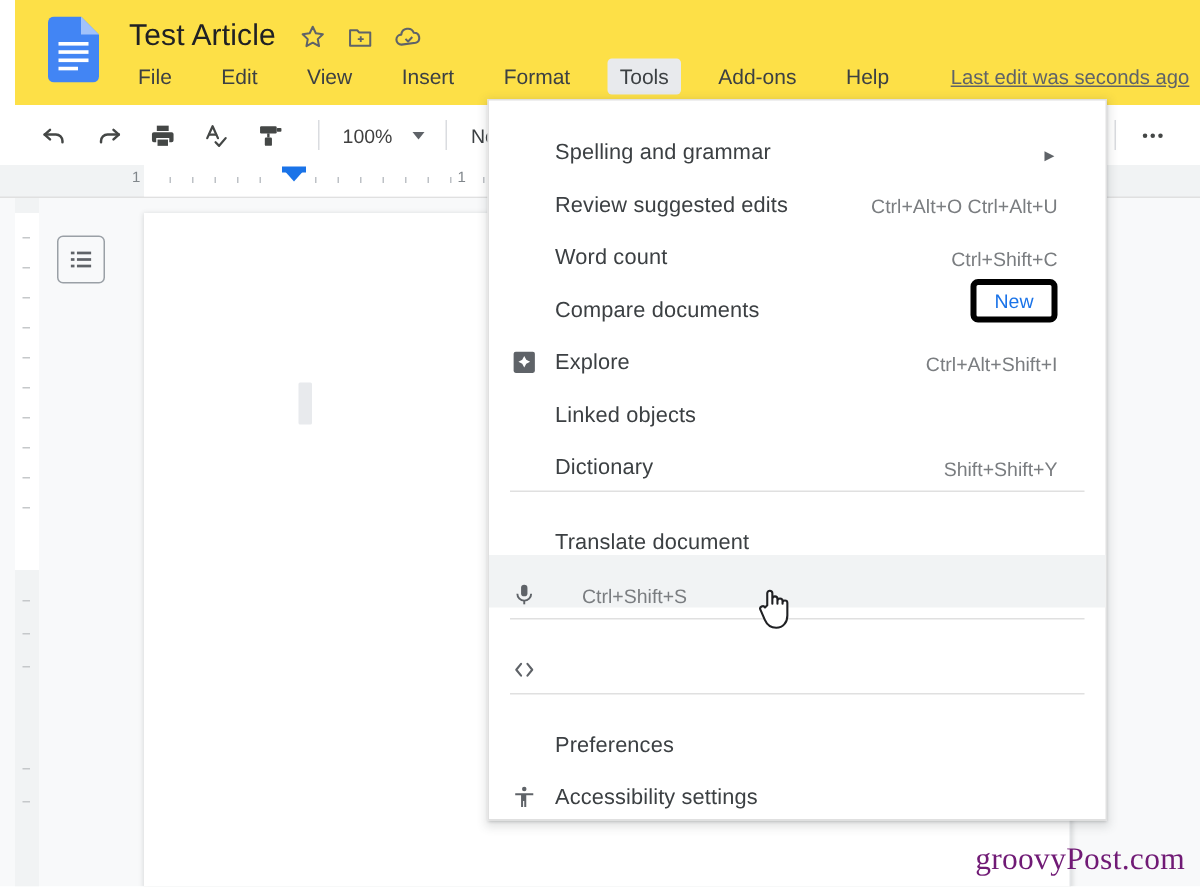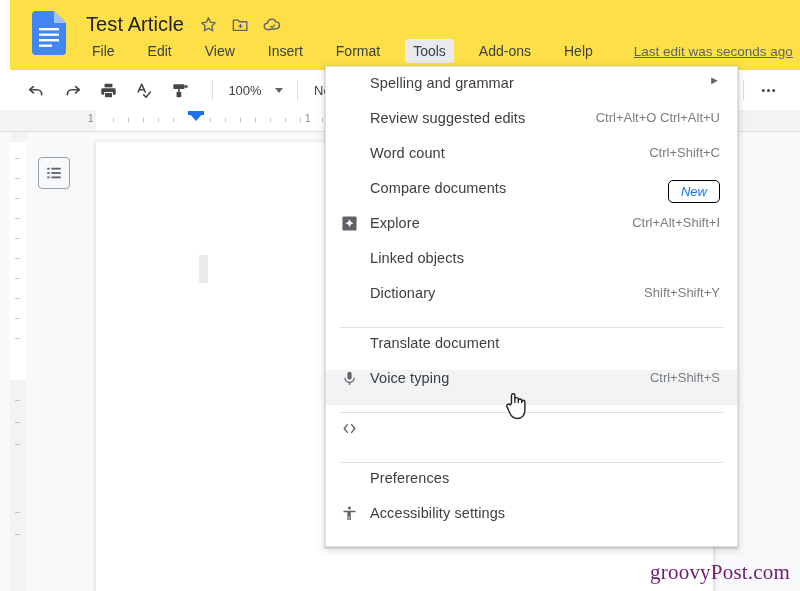--- a/index.html
+++ b/index.html
@@ -251,22 +251,22 @@
     border: 1px solid #e0e0e0;
     box-shadow: 0 2px 6px 2px rgba(60,64,67,0.15), 0 1px 2px 0 rgba(60,64,67,0.3);
     padding: 8px 0 6px 0;
     box-sizing: border-box;
     z-index: 50;
   }
   .dd-item {
     position: relative;
     height: 35px;
     display: flex;
-    align-items: flex-start;
-    padding: 0 17px 0 10px;
+    align-items: flex-end;
+    padding: 0 32px 0 10px;
     box-sizing: border-box;
   }
   .dd-item.hover {
     background: #f1f3f4;
   }
   .dd-ico {
     width: 26px;
     min-width: 26px;
     display: flex;
     align-items: center;
@@ -289,26 +289,25 @@
   }
   .dd-arrow {
     color: #5f6368;
     font-size: 11px;
     margin-left: 18px;
     line-height: 1;
   }
   .dd-badge {
     font-size: 13px;
     color: #1a73e8;
-    border: 1px solid #000000;
+    border: 4px solid #000000;
     border-radius: 5px;
     padding: 3px 12px;
     margin-left: 18px;
     white-space: nowrap;
-    font-style: italic;
   }
   .dd-sep {
     height: 1px;
     background: #e0e0e0;
     margin: 7px 14px 7px 14px;
   }
 
   
   .cursor-hand {
     position: absolute;
@@ -578,21 +577,20 @@
     </div>
 
     <div class="dd-item hover">
       <span class="dd-ico">
         <svg width="17" height="17" viewBox="0 0 24 24" fill="#5f6368">
           <rect x="9" y="2.5" width="6" height="11" rx="3"></rect>
           <path d="M5.5 11 a6.5 6.5 0 0 0 13 0" fill="none" stroke="#5f6368" stroke-width="1.8"></path>
           <rect x="11.1" y="17" width="1.8" height="4"></rect>
         </svg>
       </span>
-      <span class="dd-label">Voice typing</span>
       <span class="dd-shortcut">Ctrl+Shift+S</span>
     </div>
 
     <div class="dd-sep"></div>
 
     <div class="dd-item">
       <span class="dd-ico">
         <svg width="17" height="17" viewBox="0 0 24 24" fill="none" stroke="#5f6368" stroke-width="2" stroke-linecap="round" stroke-linejoin="round">
           <path d="M9 6.5 L4.5 12 L9 17.5"></path>
           <path d="M15 6.5 L19.5 12 L15 17.5"></path>

